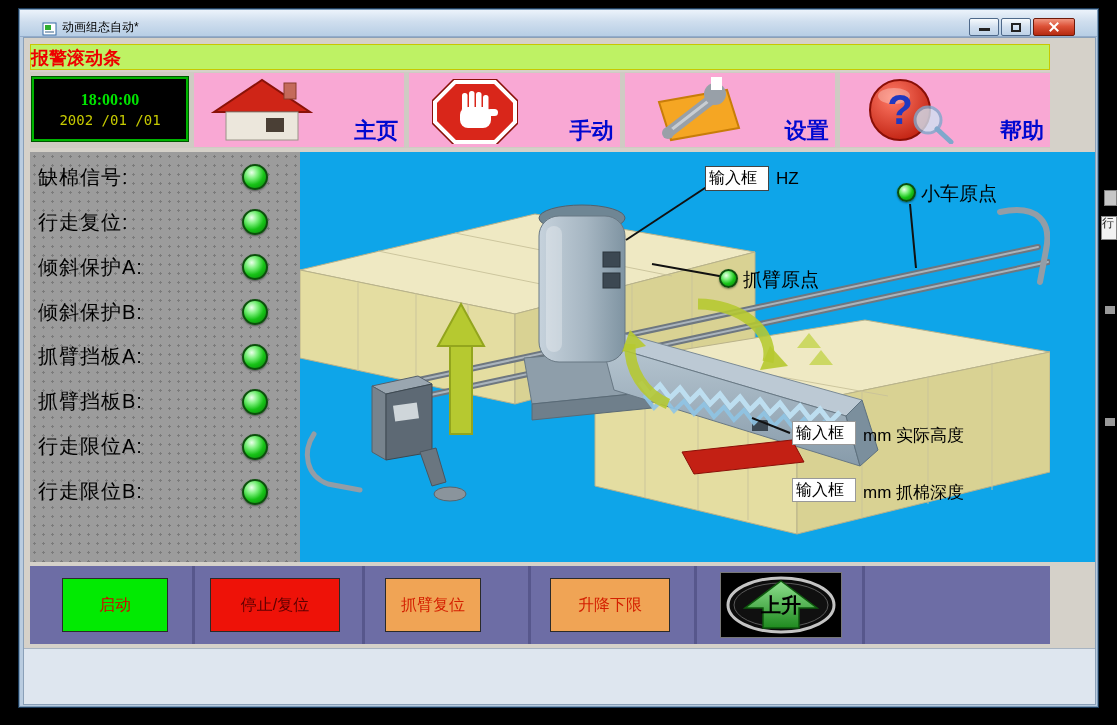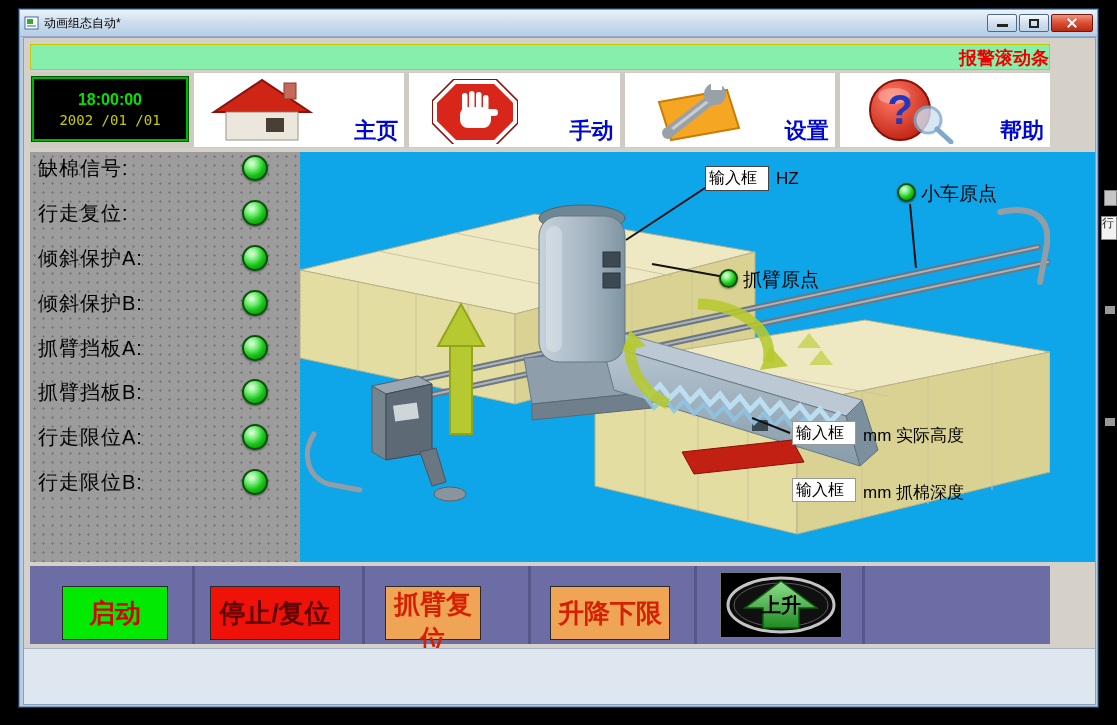--- a/index.html
+++ b/index.html
@@ -5,78 +5,78 @@
   *{margin:0;padding:0;box-sizing:border-box}
   html,body{background:#000}
   body{font-family:"Liberation Sans","DejaVu Sans",sans-serif}
   .screen{position:relative;width:1117px;height:725px;background:#000;overflow:hidden}
 
   
   .window{position:absolute;left:18px;top:8px;width:1081px;height:700px;
           background:#b9cce0;border:1px solid #1c3a58;box-shadow:0 0 0 1px #7d9cba inset}
   .titlebar{position:absolute;left:1px;top:1px;right:1px;height:27px;
             background:linear-gradient(#ecf3fb,#cfdeee 45%,#b7cee5);
-            display:flex;align-items:center;padding:0 4px;border-bottom:1px solid #93accb}
+            display:flex;align-items:flex-end;padding:0 22px;border-bottom:1px solid #93accb}
   .title-text{font-size:12px;color:#000;margin-left:5px}
   .win-btns{margin-left:auto;display:flex;gap:2px;align-items:center}
   .win-btn{width:30px;height:18px;border:1px solid #4e698a;border-radius:2px;position:relative;
            background:linear-gradient(#f6fafd,#d2e0ef 50%,#bed2e7);cursor:pointer}
   .win-btn.close{width:42px;background:linear-gradient(#f09580,#dd5238 45%,#b52a10);border-color:#6d1a0a}
   .glyph-min{position:absolute;left:9px;bottom:4px;width:11px;height:3px;background:#222}
   .glyph-max{position:absolute;left:9px;top:4px;width:10px;height:9px;border:2px solid #222;background:transparent}
   .glyph-x{position:absolute;left:50%;top:50%;width:12px;height:2px;background:#fff}
   .glyph-x.a{transform:translate(-50%,-50%) rotate(45deg)}
   .glyph-x.b{transform:translate(-50%,-50%) rotate(-45deg)}
   .client{position:absolute;left:4px;top:28px;width:1073px;height:668px;
           background:#d5d1c9;border:1px solid #8aa0b8;overflow:hidden}
 
   
-  .banner{position:absolute;left:6px;top:6px;width:1020px;height:26px;background:#86efac;
-          color:#ee0000;font-weight:bold;font-size:18px;text-align:right;line-height:26px;
+  .banner{position:absolute;left:6px;top:6px;width:1020px;height:26px;background:#bef264;
+          color:#ee0000;font-weight:bold;font-size:18px;text-align:left;line-height:26px;
           border:1px solid #c8c800}
 
   
   .toolbar{position:absolute;left:6px;top:34px;width:1020px;height:76px;background:#cfcbc3}
   .clock{position:absolute;left:2px;top:5px;width:156px;height:64px;background:#000;
          border:2px solid #00b400;outline:1px solid #005500;display:flex;flex-direction:column;
          justify-content:center;align-items:center;gap:3px}
-  .clock .time{color:#00e400;font-family:Liberation Sans, sans-serif;font-size:16px;font-weight:bold}
+  .clock .time{color:#00e400;font-family:Liberation Serif, serif;font-size:16px;font-weight:bold}
   .clock .date{color:#c6ca00;font-family:"DejaVu Sans Mono",monospace;font-size:14px}
   .tool-cells{position:absolute;left:164px;top:1px;width:856px;height:74px;display:flex;gap:5px}
-  .tool-cell{flex:1;background:#ffffff;position:relative;cursor:pointer}
+  .tool-cell{flex:1;background:#f9a8d4;position:relative;cursor:pointer}
   .ticon{position:absolute;left:10px;top:3px}
   .tlabel{position:absolute;right:6px;bottom:1px;color:#0008d0;font-size:22px;font-weight:bold}
 
   
   .status-panel{position:absolute;left:6px;top:114px;width:270px;height:410px;
                 background-color:#9c9c9c;
                 background-image:radial-gradient(circle,#7b7b7b 1.1px,rgba(0,0,0,0) 1.4px);
                 background-size:9px 9px;
                 display:grid;grid-template-rows:repeat(9,1fr);padding:3px 0}
-  .s-row{position:relative;display:flex;align-items:flex-start;padding-left:8px}
+  .s-row{position:relative;display:flex;align-items:center;padding-left:8px}
   .s-label{font-size:20px;color:#000;letter-spacing:1px}
   .led{width:26px;height:26px;border-radius:50%;
        background:radial-gradient(circle at 35% 30%,#eaffea 0%,#7df07d 28%,#17c217 58%,#0a7a0a 100%);
        border:2px solid #0c4f0c;box-shadow:0 1px 2px rgba(0,0,0,.45)}
   .s-row .led{position:absolute;left:212px}
 
   
   .graphic{position:absolute;left:276px;top:114px;width:883px;height:410px;background:#0ea5e9;overflow:hidden}
   .machine{position:absolute;left:0;top:0}
   .hmi-input{position:absolute;width:64px;height:25px;border:1px solid #444;background:#fff;
              font-size:16px;color:#000;padding:0 3px;font-family:inherit}
   .hmi-input.light{border-color:#999;height:24px}
   .suffix{position:absolute;font-size:17px;color:#000;white-space:nowrap}
   .marker-label{position:absolute;font-size:19px;color:#000;white-space:nowrap}
   .led-sm{position:absolute;width:19px;height:19px;border-width:2px}
 
   
   .control-bar{position:absolute;left:6px;top:528px;width:1020px;height:78px;background:#6d6da5}
   .sep{position:absolute;top:0;bottom:0;width:3px;background:#57578c}
-  .cbtn{position:absolute;top:20px;height:54px;border:1px solid #2a2a2a;font-size:26px;font-weight:bold;
+  .cbtn{position:absolute;top:12px;height:54px;border:1px solid #2a2a2a;font-size:16px;font-weight:normal;
         font-family:inherit;cursor:pointer}
   .cbtn.start{left:32px;width:106px;background:#02ea02;color:#d80000}
   .cbtn.stop{left:180px;width:130px;background:#ee1208;color:#5c0000}
   .cbtn.reset1{left:355px;width:96px;background:#f0a455;color:#d42000}
   .cbtn.reset2{left:520px;width:120px;background:#f0a455;color:#d42000}
   .updown{position:absolute;top:6px;height:66px;background:#000;border:1px solid #777;cursor:pointer}
   .updown.up{left:690px;width:122px}
   .updown.down{left:850px;width:134px}
   .updown svg{position:absolute;left:50%;top:50%;transform:translate(-50%,-50%)}
   .ud-label{position:absolute;left:0;right:0;top:50%;transform:translateY(-50%);

